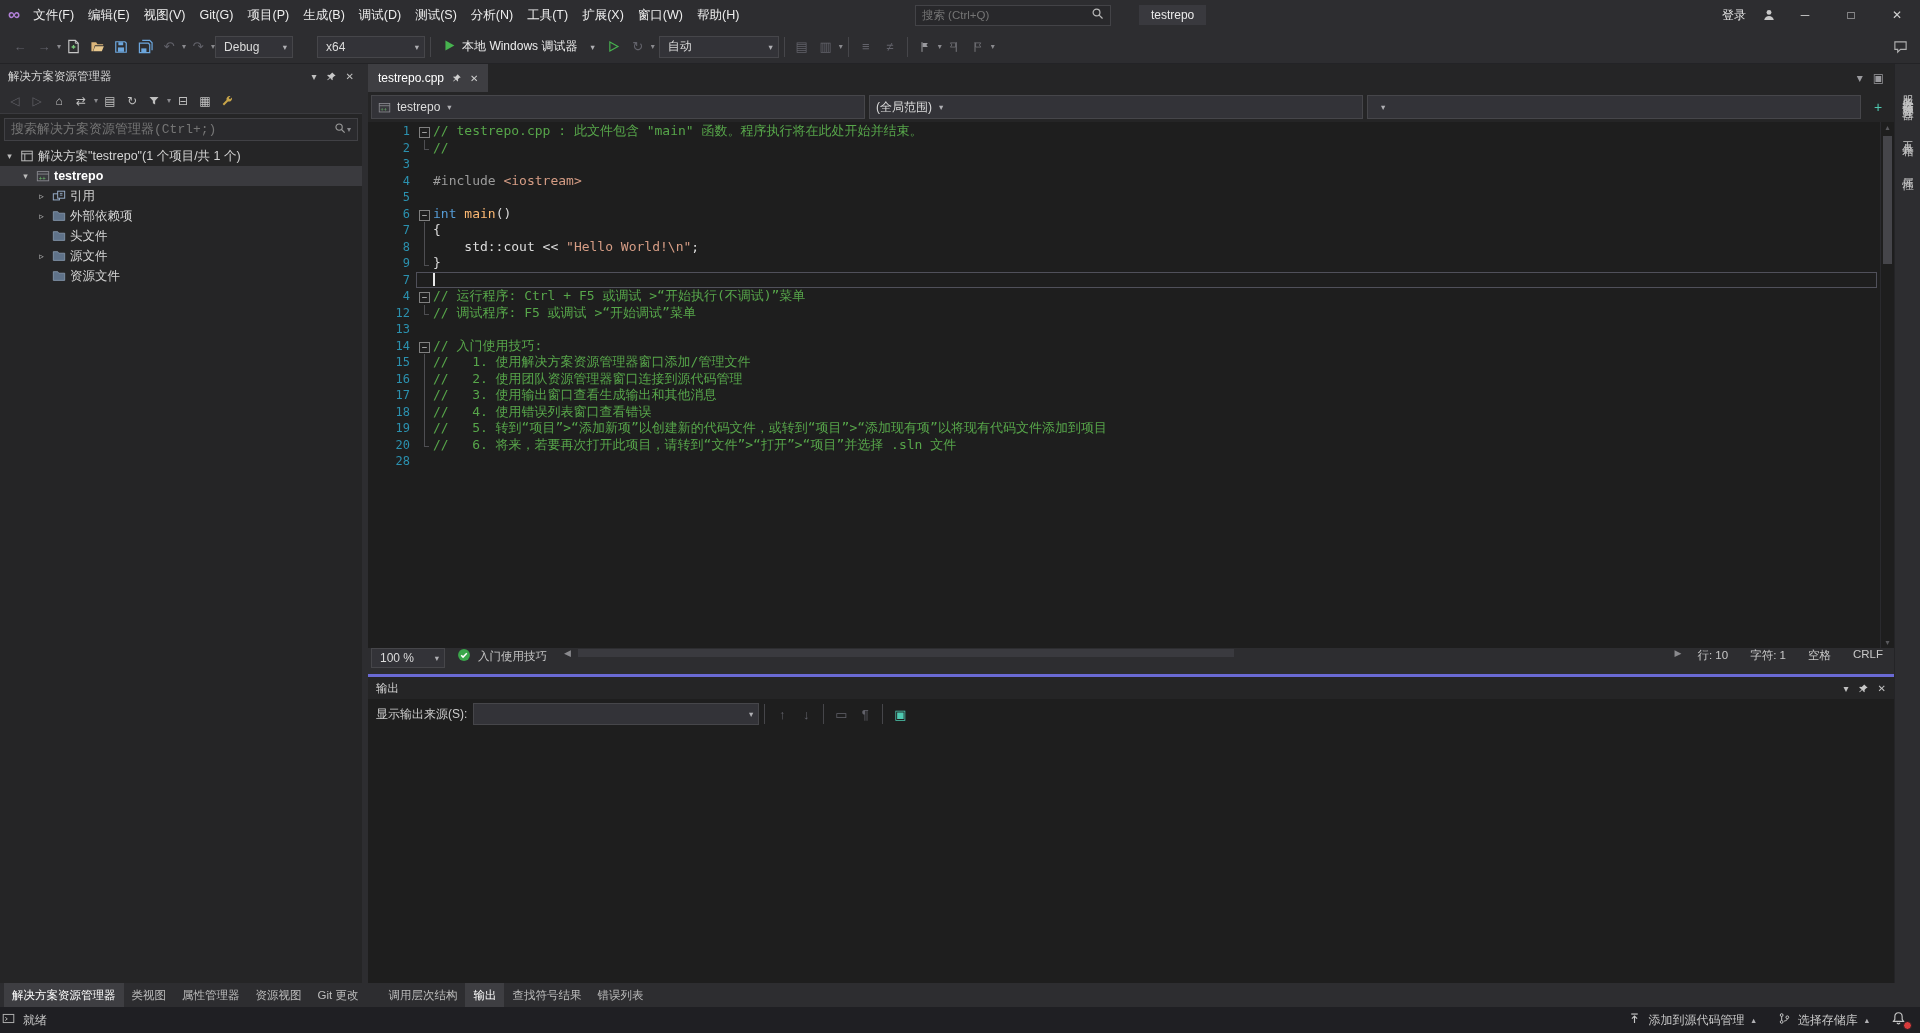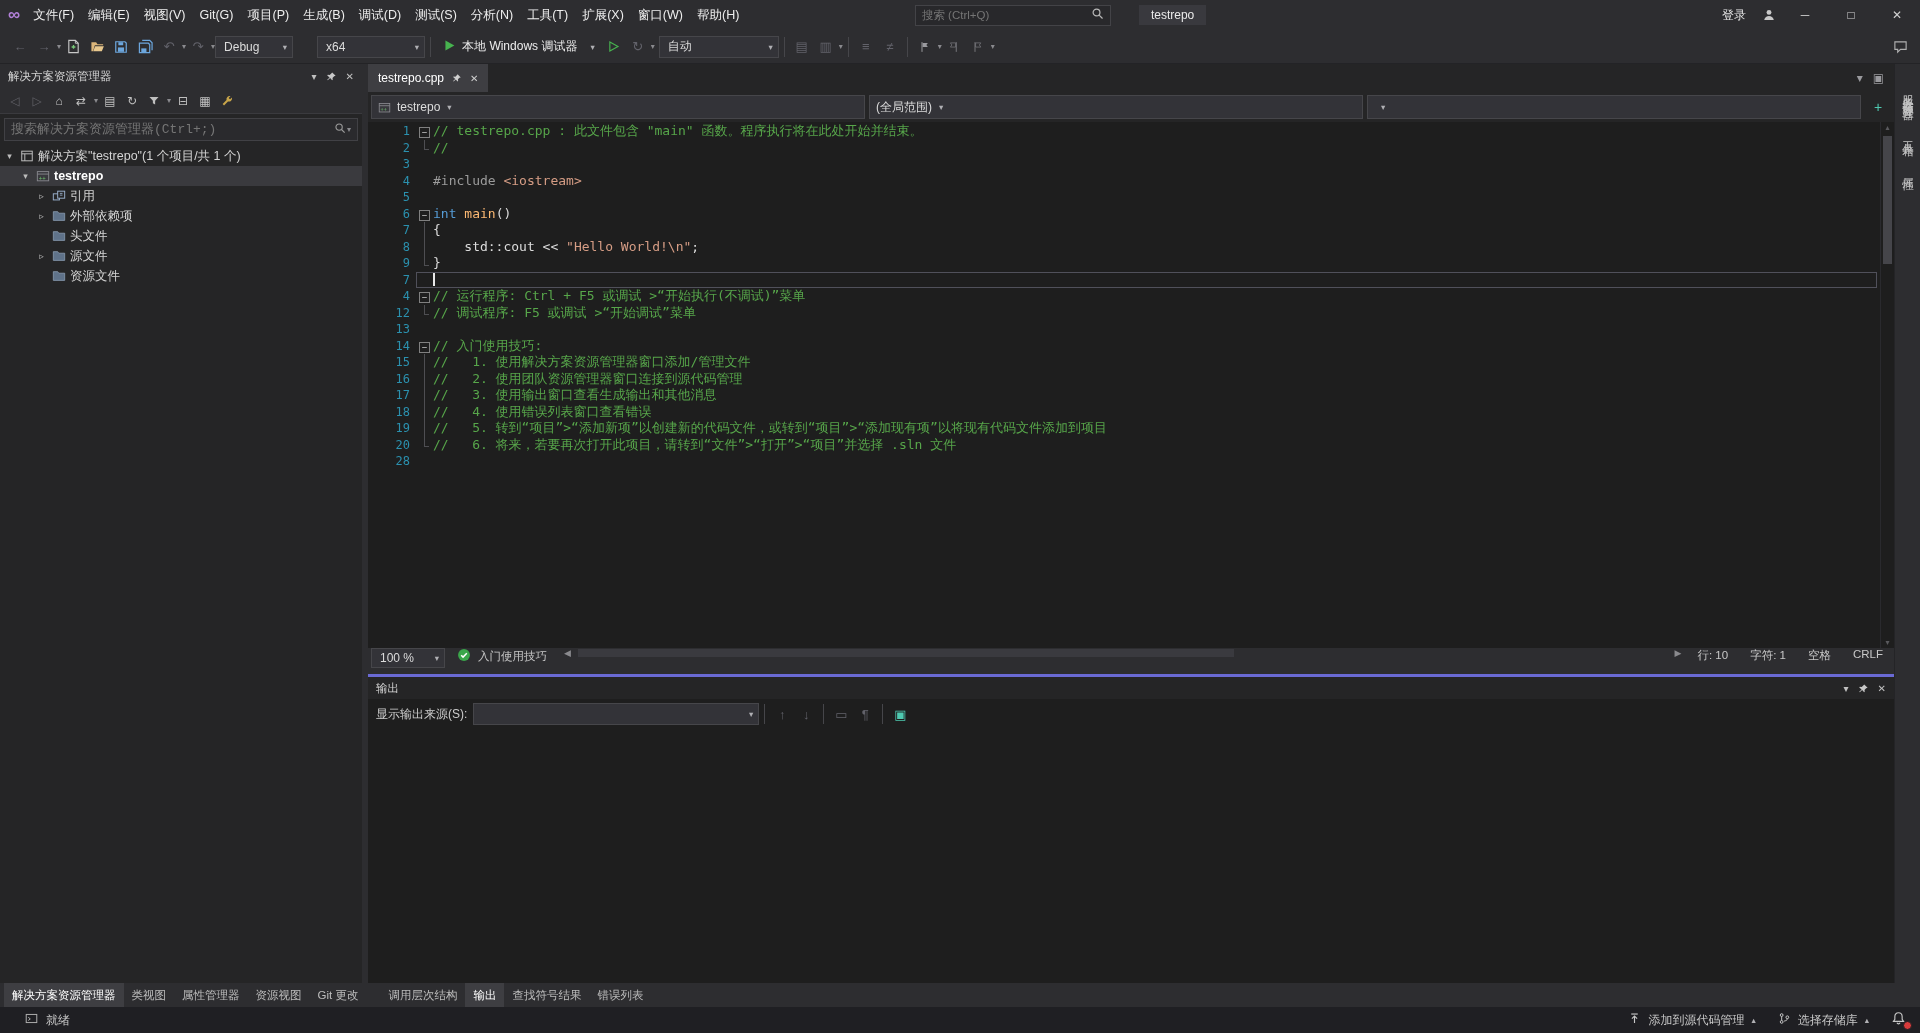--- a/index.html
+++ b/index.html
@@ -102,21 +102,21 @@
   
   .right-strip{width:26px;flex:none;background:#2d2d30;border-left:1px solid #242427;display:flex;flex-direction:column;align-items:center;padding-top:22px;gap:30px}
   .vtab{writing-mode:vertical-rl;text-orientation:upright;font-size:11.5px;color:#c4c4c4;letter-spacing:2px;white-space:nowrap}
 
   
   .docktabs{height:24px;background:#2d2d30;display:flex;align-items:center;padding-left:4px;flex:none;font-size:11.5px}
   .dock-group{display:flex;height:100%;align-items:center}
   .group-bottom{margin-left:14px}
   .dtab{padding:0 8px;height:100%;display:flex;align-items:center;color:#bdbdbd;white-space:nowrap}
   .dtab.sel{color:#ffffff;background:#3e3e42}
-  .statusbar{height:26px;background:#1f1f23;display:flex;align-items:center;padding-left:25px;gap:8px;font-size:12px;color:#c8c8c8;flex:none}
+  .statusbar{height:26px;background:#1f1f23;display:flex;align-items:center;padding-left:2px;gap:8px;font-size:12px;color:#c8c8c8;flex:none}
   .sb-right{margin-left:auto;display:flex;align-items:center;height:100%}
   .sb-item{display:flex;align-items:center;gap:7px;padding:0 11px;height:100%;white-space:nowrap}
   .carup{font-size:8.5px;color:#b0b0b4}
   .bell-wrap{position:relative;padding-right:14px}
   .badge{position:absolute;right:8px;bottom:3px;width:9px;height:9px;background:#d83b3b;border-radius:50%;border:1px solid #1f1f23}
 </style>
 </head>
 <body>
 
 <div id="app">

